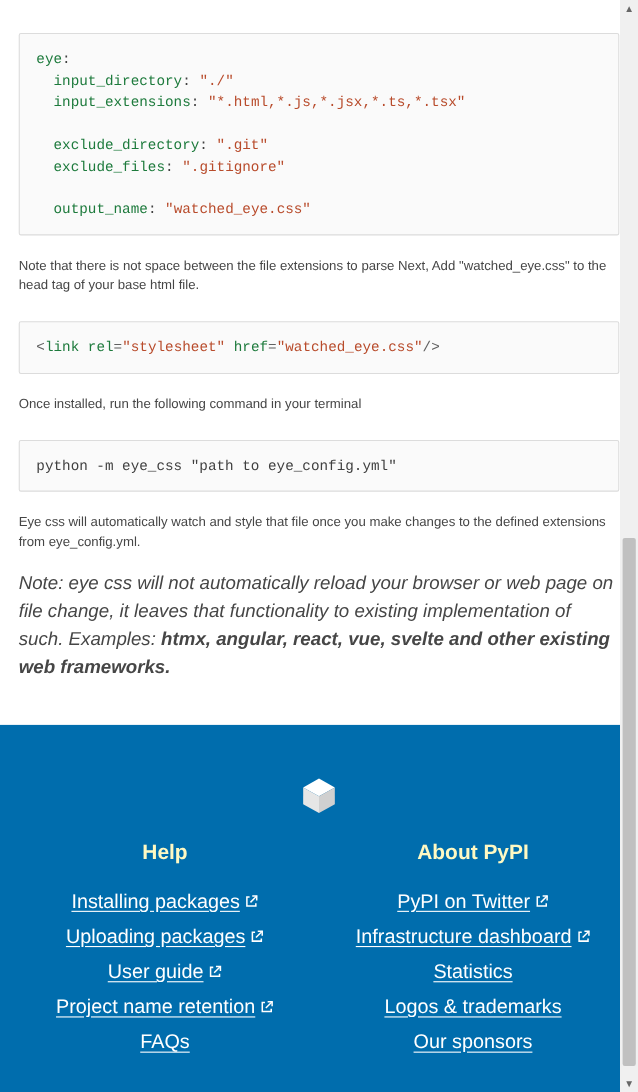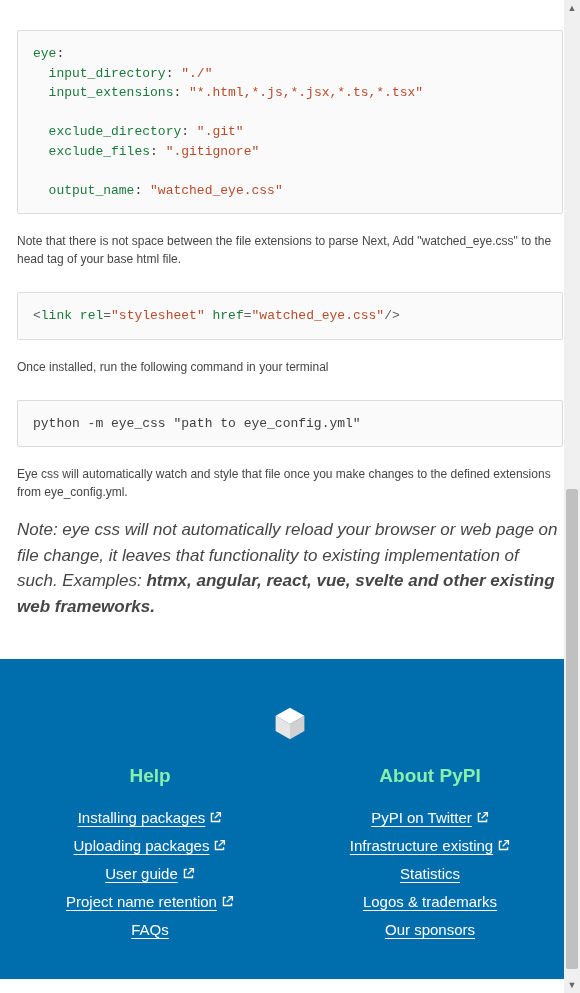--- a/index.html
+++ b/index.html
@@ -75,24 +75,24 @@
   .cube { width: 36px; height: 36px; }
   .cols {
     display: flex;
     gap: 20px;
   }
   .col { flex: 1; text-align: center; }
   .col h2 {
     font-size: 19px;
     font-weight: 600;
     margin: 0 0 22px 0;
-    color: #86efac;
+    color: #fef9c3;
   }
   .col ul { list-style: none; padding: 0; margin: 0; }
-  .col li { margin: 0 0 11px 0; font-size: 15px; }
+  .col li { margin: 0 0 11px 0; font-size: 18px; }
   .col a {
     color: var(--link-white);
     text-decoration: underline;
     text-underline-offset: 3px;
   }
   .ext-icon {
     display: inline-block;
     width: 13px; height: 13px;
     margin-left: 4px;
     vertical-align: -1px;
@@ -180,21 +180,21 @@
           </ul>
       </div>
       <div class="col">
         <h2>About PyPI</h2>
         <ul id="about-list">
             <li><a href="#"><span>PyPI on Twitter</span><svg class="ext-icon" viewBox="0 0 16 16" fill="none" stroke="#ffffff" stroke-width="1.7">
                   <path d="M6 3H3v10h10v-3"></path>
                   <path d="M9 2h5v5"></path>
                   <path d="M14 2L7 9"></path>
                 </svg></a></li>
-            <li><a href="#"><span>Infrastructure existing</span><svg class="ext-icon" viewBox="0 0 16 16" fill="none" stroke="#ffffff" stroke-width="1.7">
+            <li><a href="#"><span>Infrastructure dashboard</span><svg class="ext-icon" viewBox="0 0 16 16" fill="none" stroke="#ffffff" stroke-width="1.7">
                   <path d="M6 3H3v10h10v-3"></path>
                   <path d="M9 2h5v5"></path>
                   <path d="M14 2L7 9"></path>
                 </svg></a></li>
             <li><a href="#"><span>Statistics</span></a></li>
             <li><a href="#"><span>Logos &amp; trademarks</span></a></li>
             <li><a href="#"><span>Our sponsors</span></a></li>
           </ul>
       </div>
     </div>

